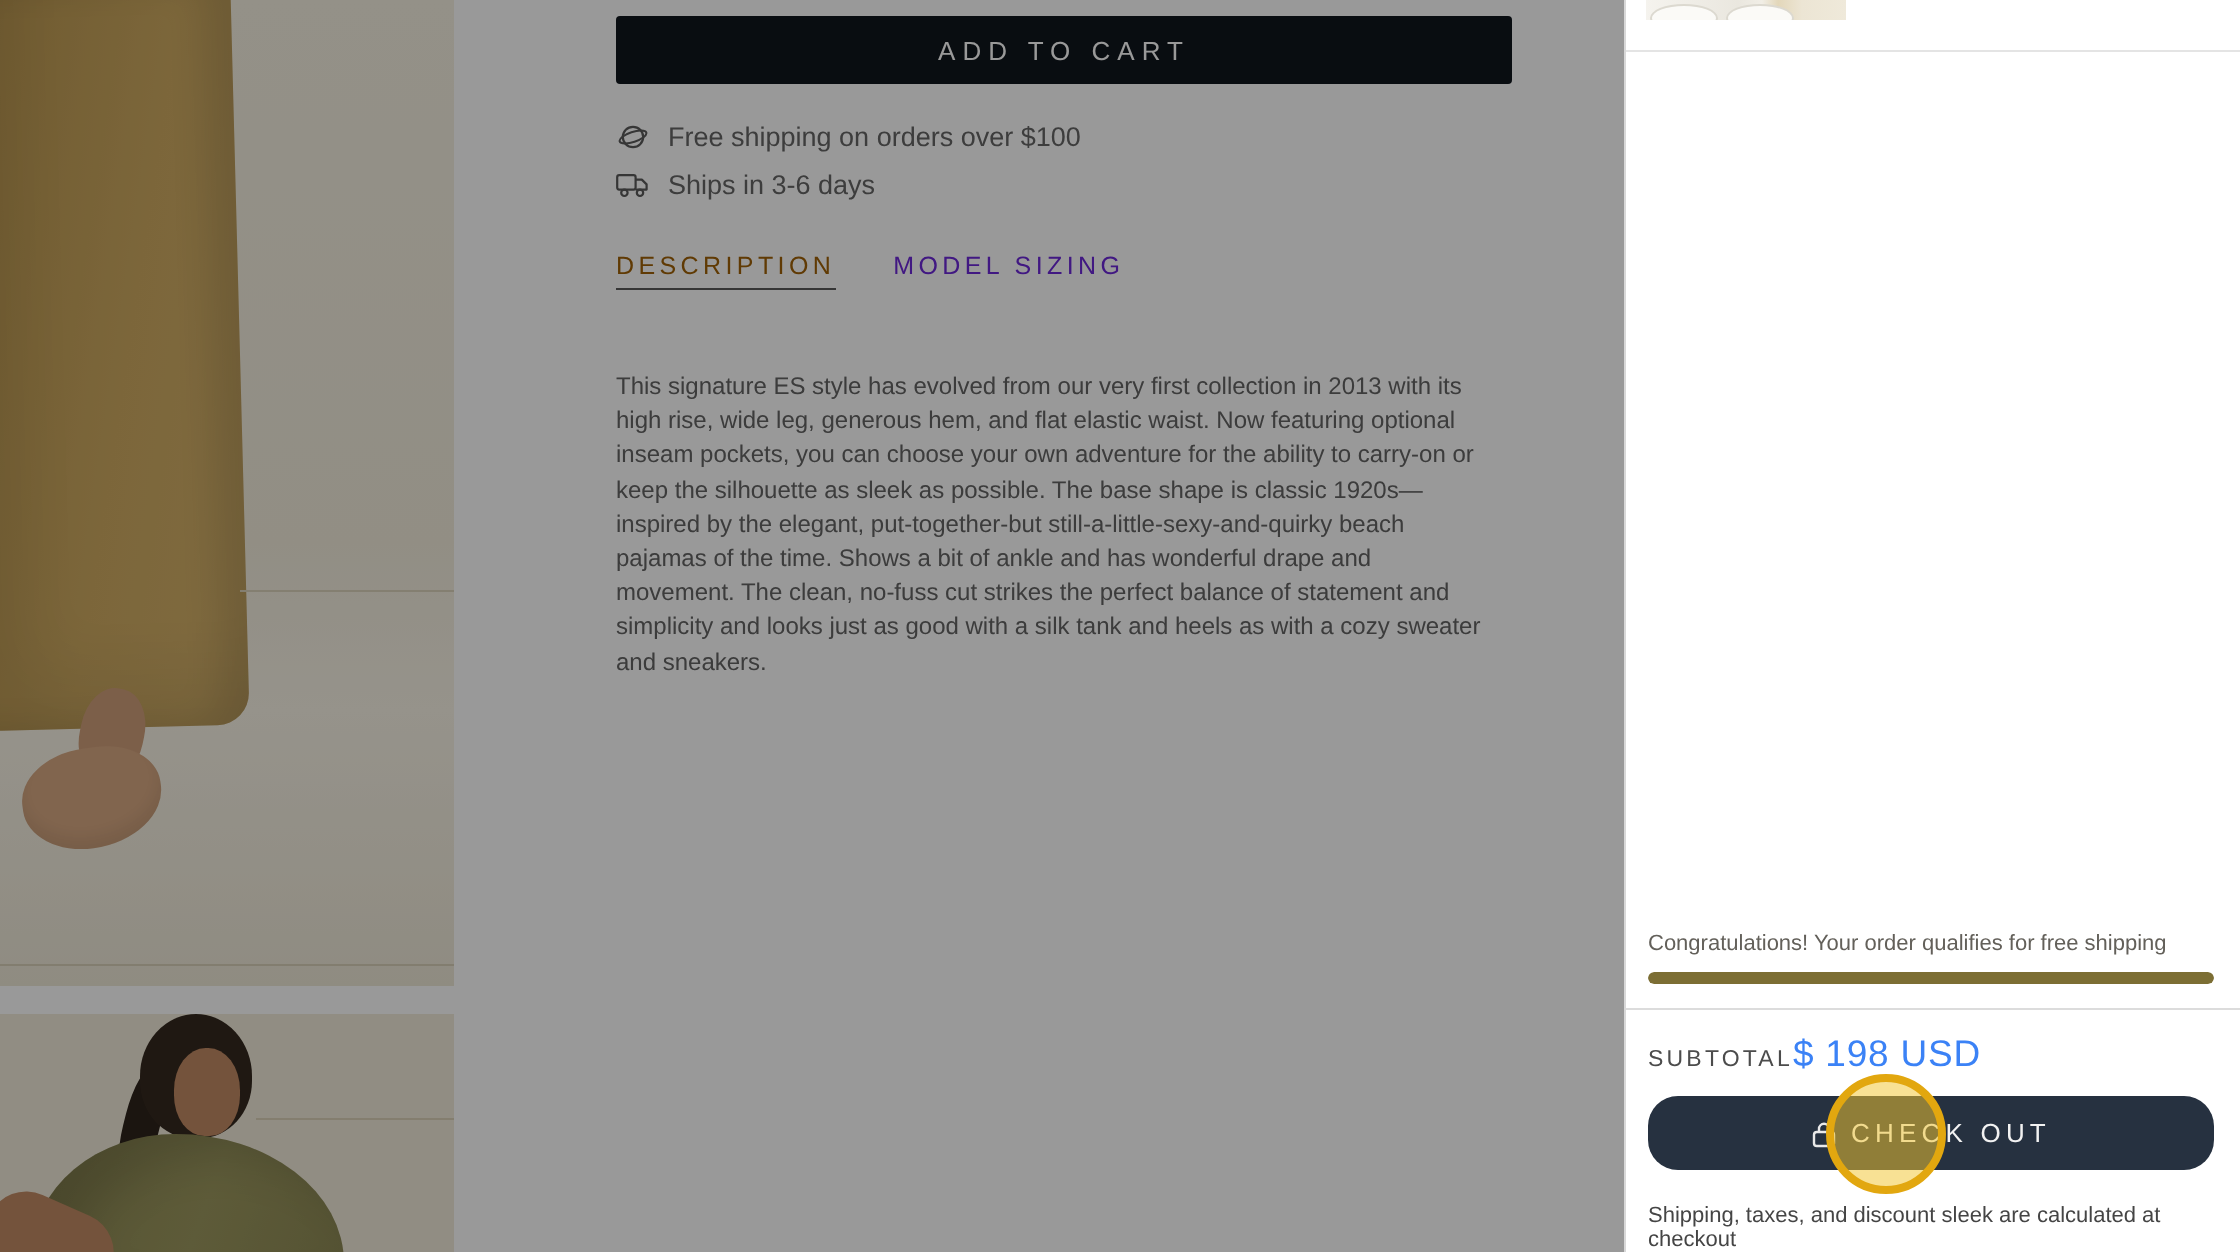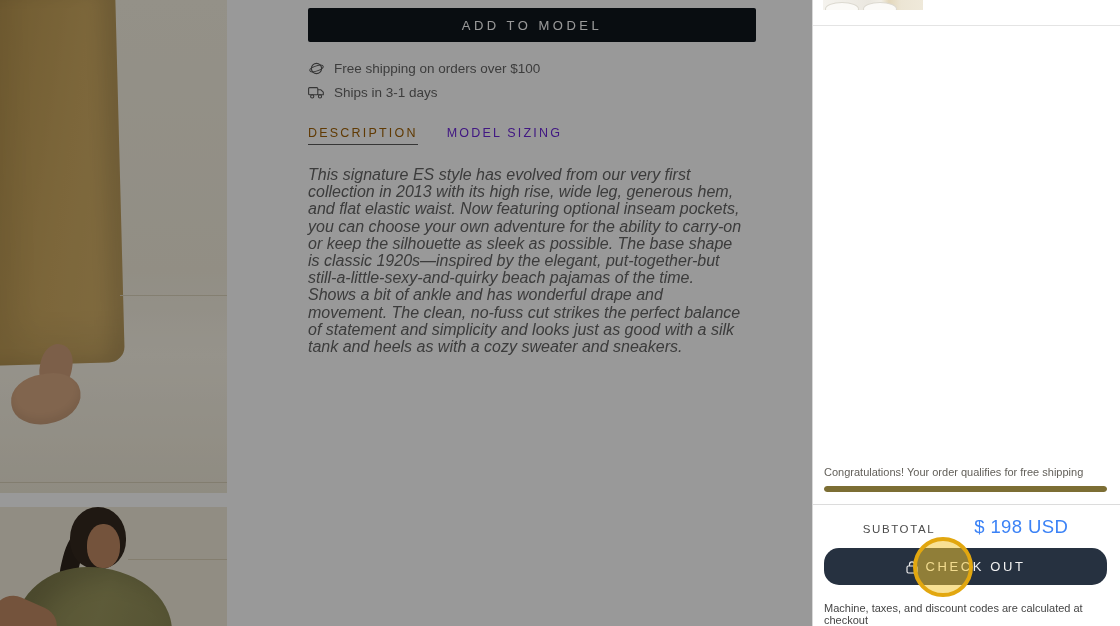--- a/index.html
+++ b/index.html
@@ -44,21 +44,21 @@
   .panel { position:absolute; left:308px; top:0; width:448px; }
   .atc-btn { display:flex; align-items:center; justify-content:center;
     margin-top:8px; width:448px; height:34px; background:#10161d; color:#fff;
     font-size:13px; letter-spacing:3.5px; border:none; border-radius:2px; cursor:pointer; }
   .features { margin-top:14px; }
   .feature { display:flex; align-items:center; height:24.5px; color:#666; font-size:13.5px; }
   .feature .ficon { width:17px; height:16px; margin-right:9px; display:flex; align-items:center; justify-content:center; }
   .tabs { display:flex; gap:29px; margin-top:21px; }
   .tab { font-size:12.5px; letter-spacing:2.2px; color:#6d28d9; padding-bottom:4px; cursor:pointer; }
   .tab.active { color:#a16207; border-bottom:1px solid #5a5a5a; }
-  .desc { margin-top:21px; width:434px; font-size:16px; line-height:17.2px; color:#646464;font-style:italic; }
+  .desc { margin-top:40px; width:434px; font-size:12px; line-height:17.2px; color:#646464; }
 
   
   .dim { position:absolute; left:0; top:0; width:812px; height:626px;
     background:rgba(0,0,0,0.40); z-index:5; }
 
   
   .drawer { position:absolute; left:812px; top:0; width:308px; height:626px;
     background:#fff; border-left:1px solid #d8d8d8; z-index:10; }
   .thumb { position:absolute; left:10px; top:0; width:100px; height:10px;
     background:linear-gradient(90deg,#f5f3ee 0%,#eae7df 46%,#f1eee6 58%,#e3d7ba 66%,#ece5d4 78%,#efe9da 100%);
@@ -68,21 +68,21 @@
   .thumb i.s1 { left:2px; } .thumb i.s2 { left:40px; }
   .drawer-top-divider { position:absolute; left:0; right:0; top:25px; height:1px; background:#e4e4e4; }
 
   .drawer-footer { position:absolute; left:0; right:0; top:466px; height:160px; background:#fff; }
   .congrats { position:absolute; left:11px; right:13px; top:0; font-size:11px; color:#63605a; }
   .progress-track { position:absolute; left:11px; right:13px; top:20px; height:6px;
     border-radius:3px; background:#efece2; overflow:hidden; }
   .progress-fill { height:100%; border-radius:3px; }
   .footer-divider { position:absolute; left:0; right:0; top:38px; height:1px; background:#dcdcdc; }
   .subtotal-row { position:absolute; left:11px; right:13px; top:50px; height:24px;
-    display:flex; align-items:baseline; justify-content:center;gap:39px; }
+    display:flex; align-items:baseline; justify-content:flex-start; }
   .subtotal-label { font-size:11.5px; letter-spacing:1.6px; color:#4c4c4c; }
   .subtotal-value { font-size:18.5px; color:#3b82f6; letter-spacing:.4px; }
   .checkout-btn { position:absolute; left:11px; right:13px; top:82px; height:37px;
     display:flex; align-items:center; justify-content:center; gap:8px;
     border:none; border-radius:15px; color:#f2f2f2; font-size:13px; letter-spacing:2.6px; cursor:pointer; }
   .fine-print { position:absolute; left:11px; right:13px; top:136px; font-size:11px; color:#454545; }
 
   
   .click-highlight { position:absolute; left:913px; top:537px; width:60px; height:60px;
     border:4px solid #e2a70f; border-radius:50%; background:rgba(242,198,50,0.52);
@@ -106,42 +106,42 @@
     <div class="photo photo-bottom">
       <div class="wall-seam"></div>
       <div class="ponytail"></div>
       <div class="hair"></div>
       <div class="face"></div>
       <div class="torso"></div>
       <div class="arm"></div>
     </div>
 
     <div class="panel">
-      <button class="atc-btn">ADD TO MODEL</button>
+      <button class="atc-btn">ADD TO CART</button>
 
       <div class="features">
         <div class="feature">
           <span class="ficon">
             <svg width="15" height="15" viewBox="0 0 15 15" fill="none">
               <circle cx="7.5" cy="7.5" r="5.1" stroke="#5a5a5a" stroke-width="1.1"></circle>
               <ellipse cx="7.5" cy="7.5" rx="7" ry="2.5" stroke="#5a5a5a" stroke-width="1" transform="rotate(-18 7.5 7.5)"></ellipse>
             </svg>
           </span>
           <span>Free shipping on orders over $100</span>
         </div>
         <div class="feature">
           <span class="ficon">
             <svg width="17" height="13" viewBox="0 0 17 13" fill="none">
               <rect x="0.6" y="1.6" width="9.2" height="7.2" rx="1" stroke="#5a5a5a" stroke-width="1.1"></rect>
               <path d="M9.8 3.8h3.1l2.4 2.4v2.6h-5.5" stroke="#5a5a5a" stroke-width="1.1" stroke-linejoin="round"></path>
               <circle cx="4.2" cy="10.4" r="1.6" stroke="#5a5a5a" stroke-width="1.1"></circle>
               <circle cx="12" cy="10.4" r="1.6" stroke="#5a5a5a" stroke-width="1.1"></circle>
             </svg>
           </span>
-          <span>Ships in 3-1 days</span>
+          <span>Ships in 3-6 days</span>
         </div>
       </div>
 
       <div class="tabs">
         <div class="tab active">DESCRIPTION</div>
         <div class="tab">MODEL SIZING</div>
       </div>
 
       <p class="desc">This signature ES style has evolved from our very first collection in 2013 with its high rise, wide leg, generous hem, and flat elastic waist. Now featuring optional inseam pockets, you can choose your own adventure for the ability to carry-on or keep the silhouette as sleek as possible. The base shape is classic 1920s—inspired by the elegant, put-together-but still-a-little-sexy-and-quirky beach pajamas of the time. Shows a bit of ankle and has wonderful drape and movement. The clean, no-fuss cut strikes the perfect balance of statement and simplicity and looks just as good with a silk tank and heels as with a cozy sweater and sneakers.</p>
     </div>
@@ -171,19 +171,19 @@
       <button class="checkout-btn" style="background: rgb(38, 49, 64);">
         <span style="display:flex">
           <svg width="12" height="14" viewBox="0 0 12 14" fill="none">
             <rect x="1" y="6" width="10" height="7" rx="1.4" stroke="#e9e9e9" stroke-width="1.2"></rect>
             <path d="M3.5 6V4.4a2.5 2.5 0 0 1 5 0V6" stroke="#e9e9e9" stroke-width="1.2"></path>
           </svg>
         </span>
         <span>CHECK OUT</span>
       </button>
 
-      <div class="fine-print">Machine, taxes, and discount codes are calculated at checkout</div>
+      <div class="fine-print">Shipping, taxes, and discount sleek are calculated at checkout</div>
     </div>
   </aside>
 
   <div class="click-highlight"></div>
 
 </div>
 
 </body></html>

